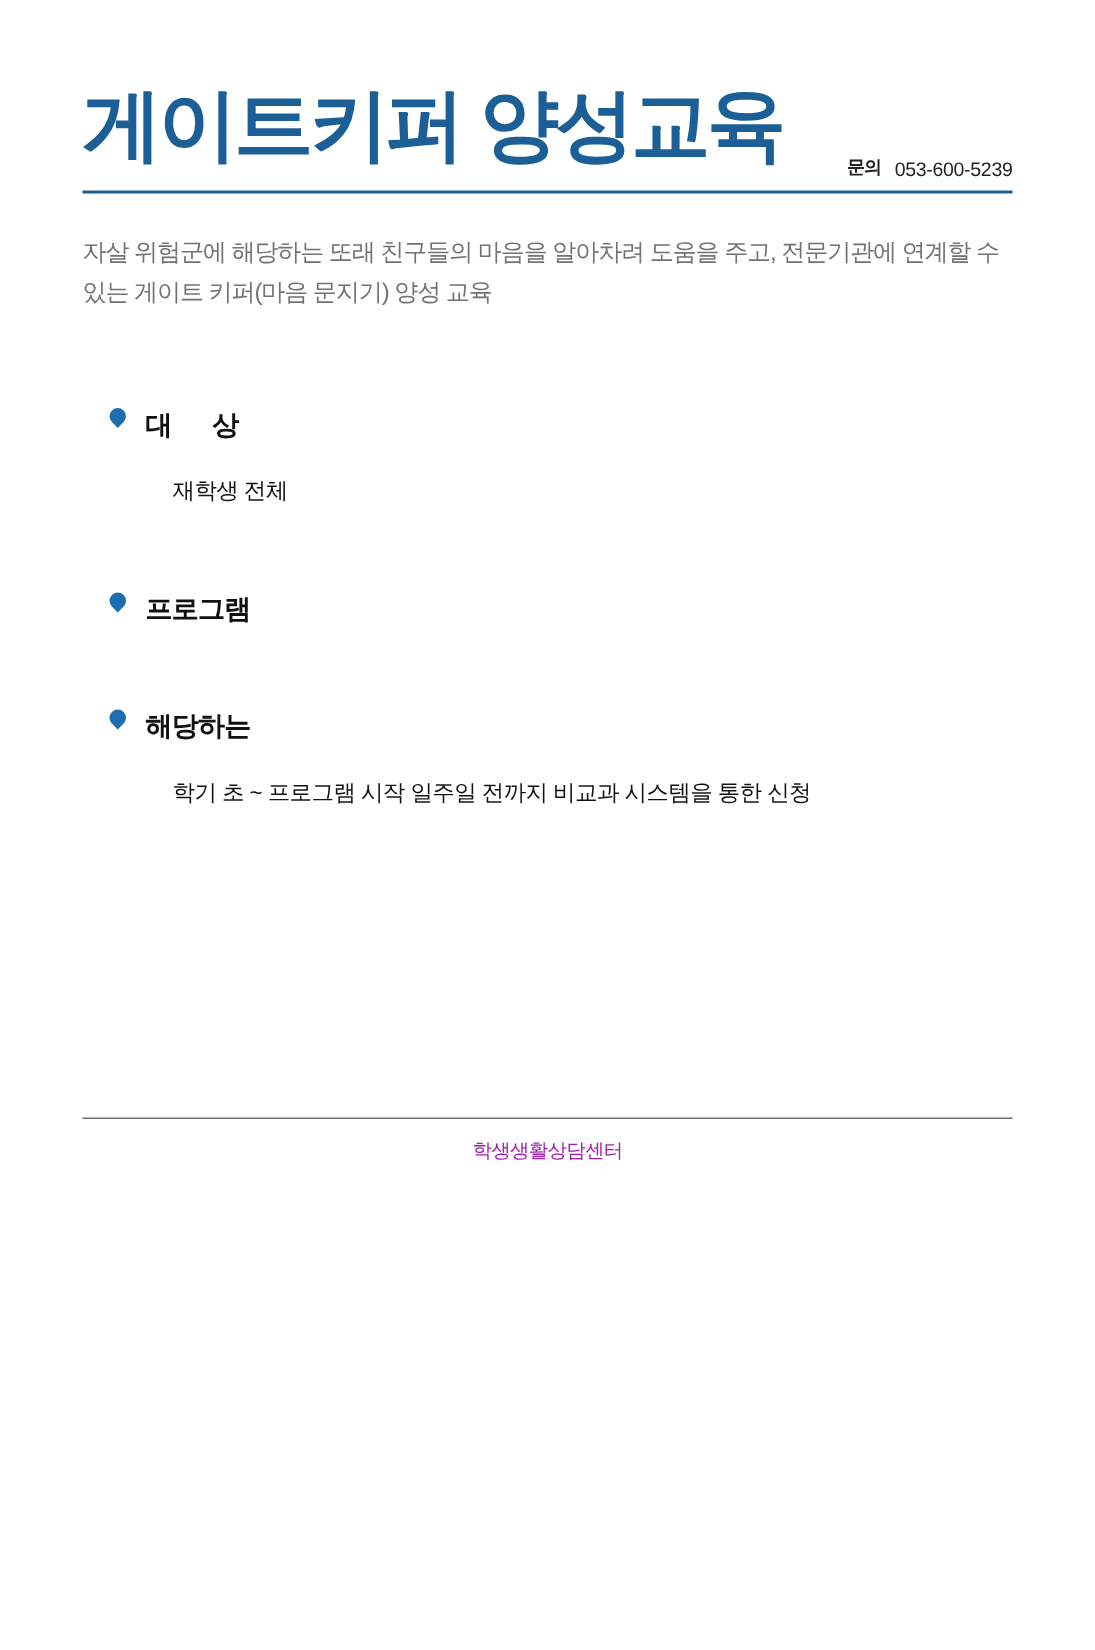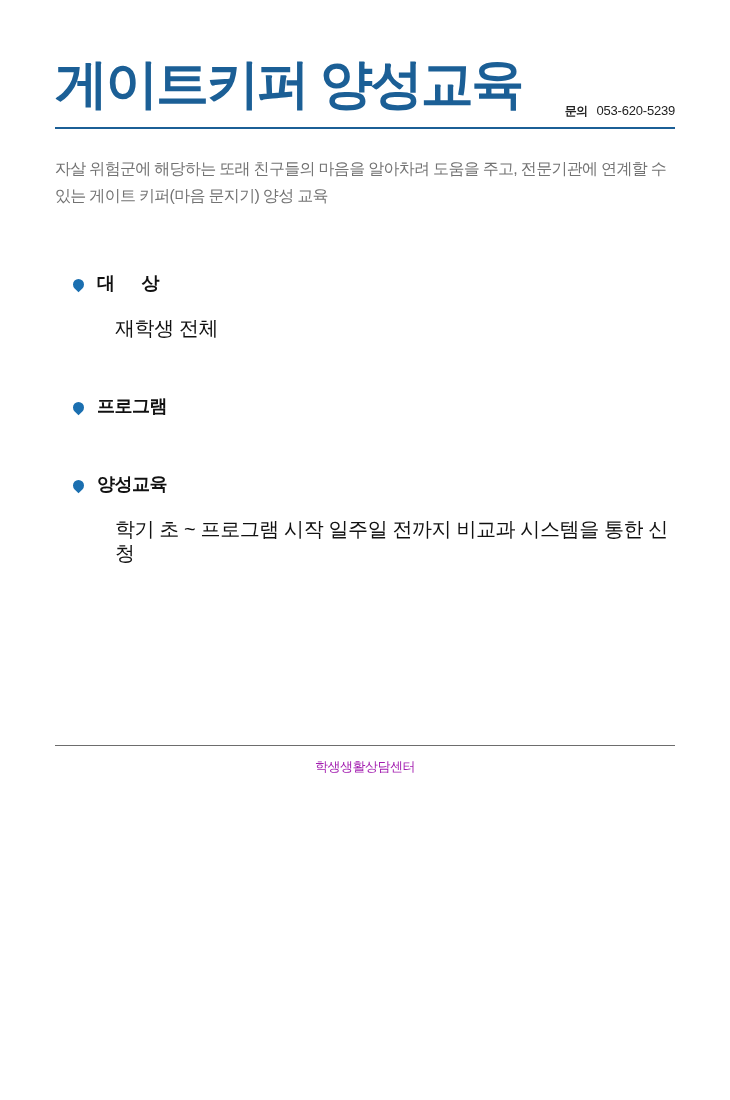--- a/index.html
+++ b/index.html
@@ -40,21 +40,21 @@
     letter-spacing: -2.5px;
     white-space: nowrap;
     display: inline-block;
   }
   .contact {
     position: absolute;
     right: 0;
     bottom: 4px;
     white-space: nowrap;
     display: flex;
-    align-items: flex-start;
+    align-items: flex-end;
     gap: 9px;
   }
   .contact-label {
     font-size: 12px;
     font-weight: 700;
     color: #222;
     letter-spacing: -0.6px;
   }
   .contact-number {
     font-size: 13px;
@@ -82,21 +82,21 @@
     margin-top: 62px;
   }
   .section {
     margin-bottom: 54px;
   }
   .section:last-child {
     margin-bottom: 0;
   }
   .section-head {
     display: flex;
-    align-items: center;
+    align-items: flex-start;
     gap: 13px;
     margin-left: 18px;
   }
   .bullet {
     width: 11px;
     height: 11px;
     flex: 0 0 11px;
     background: #1b6fb0;
     border-radius: 50% 50% 50% 0;
     transform: rotate(-45deg);
@@ -106,21 +106,21 @@
   .section-title {
     font-size: 18px;
     font-weight: 600;
     letter-spacing: -0.5px;
     color: #111;
     white-space: pre;
   }
   .section-body {
     margin-top: 21px;
     margin-left: 60px;
-    font-size: 20px;
+    font-size: 15px;
     line-height: 24px;
     letter-spacing: -0.4px;
     color: #111;
   }
 
   
   .footer-rule {
     position: absolute;
     left: 55px;
     right: 55px;
@@ -140,21 +140,21 @@
 </style>
 </head>
 <body>
 
 <div class="page">
 
   <div class="header">
     <span class="title">게이트키퍼 양성교육</span>
     <div class="contact">
       <span class="contact-label">문의</span>
-      <span class="contact-number">053-620-5239</span>
+      <span class="contact-number">053-600-5239</span>
     </div>
   </div>
   <div class="header-rule"></div>
 
   <p class="intro">자살 위험군에 해당하는 또래 친구들의 마음을 알아차려 도움을 주고, 전문기관에 연계할 수 있는 게이트 키퍼(마음 문지기) 양성 교육</p>
 
   <div class="sections">
 
     <div class="section">
       <div class="section-head">
@@ -167,21 +167,21 @@
     <div class="section">
       <div class="section-head">
         <span class="bullet"></span>
         <span class="section-title">프로그램</span>
       </div>
     </div>
 
     <div class="section">
       <div class="section-head">
         <span class="bullet"></span>
-        <span class="section-title">양성교육</span>
+        <span class="section-title">해당하는</span>
       </div>
       <div class="section-body">학기 초 ~ 프로그램 시작 일주일 전까지 비교과 시스템을 통한 신청</div>
     </div>
 
   </div>
 
   <div class="footer-rule"></div>
   <div class="footer-text">학생생활상담센터</div>
 
 </div>

